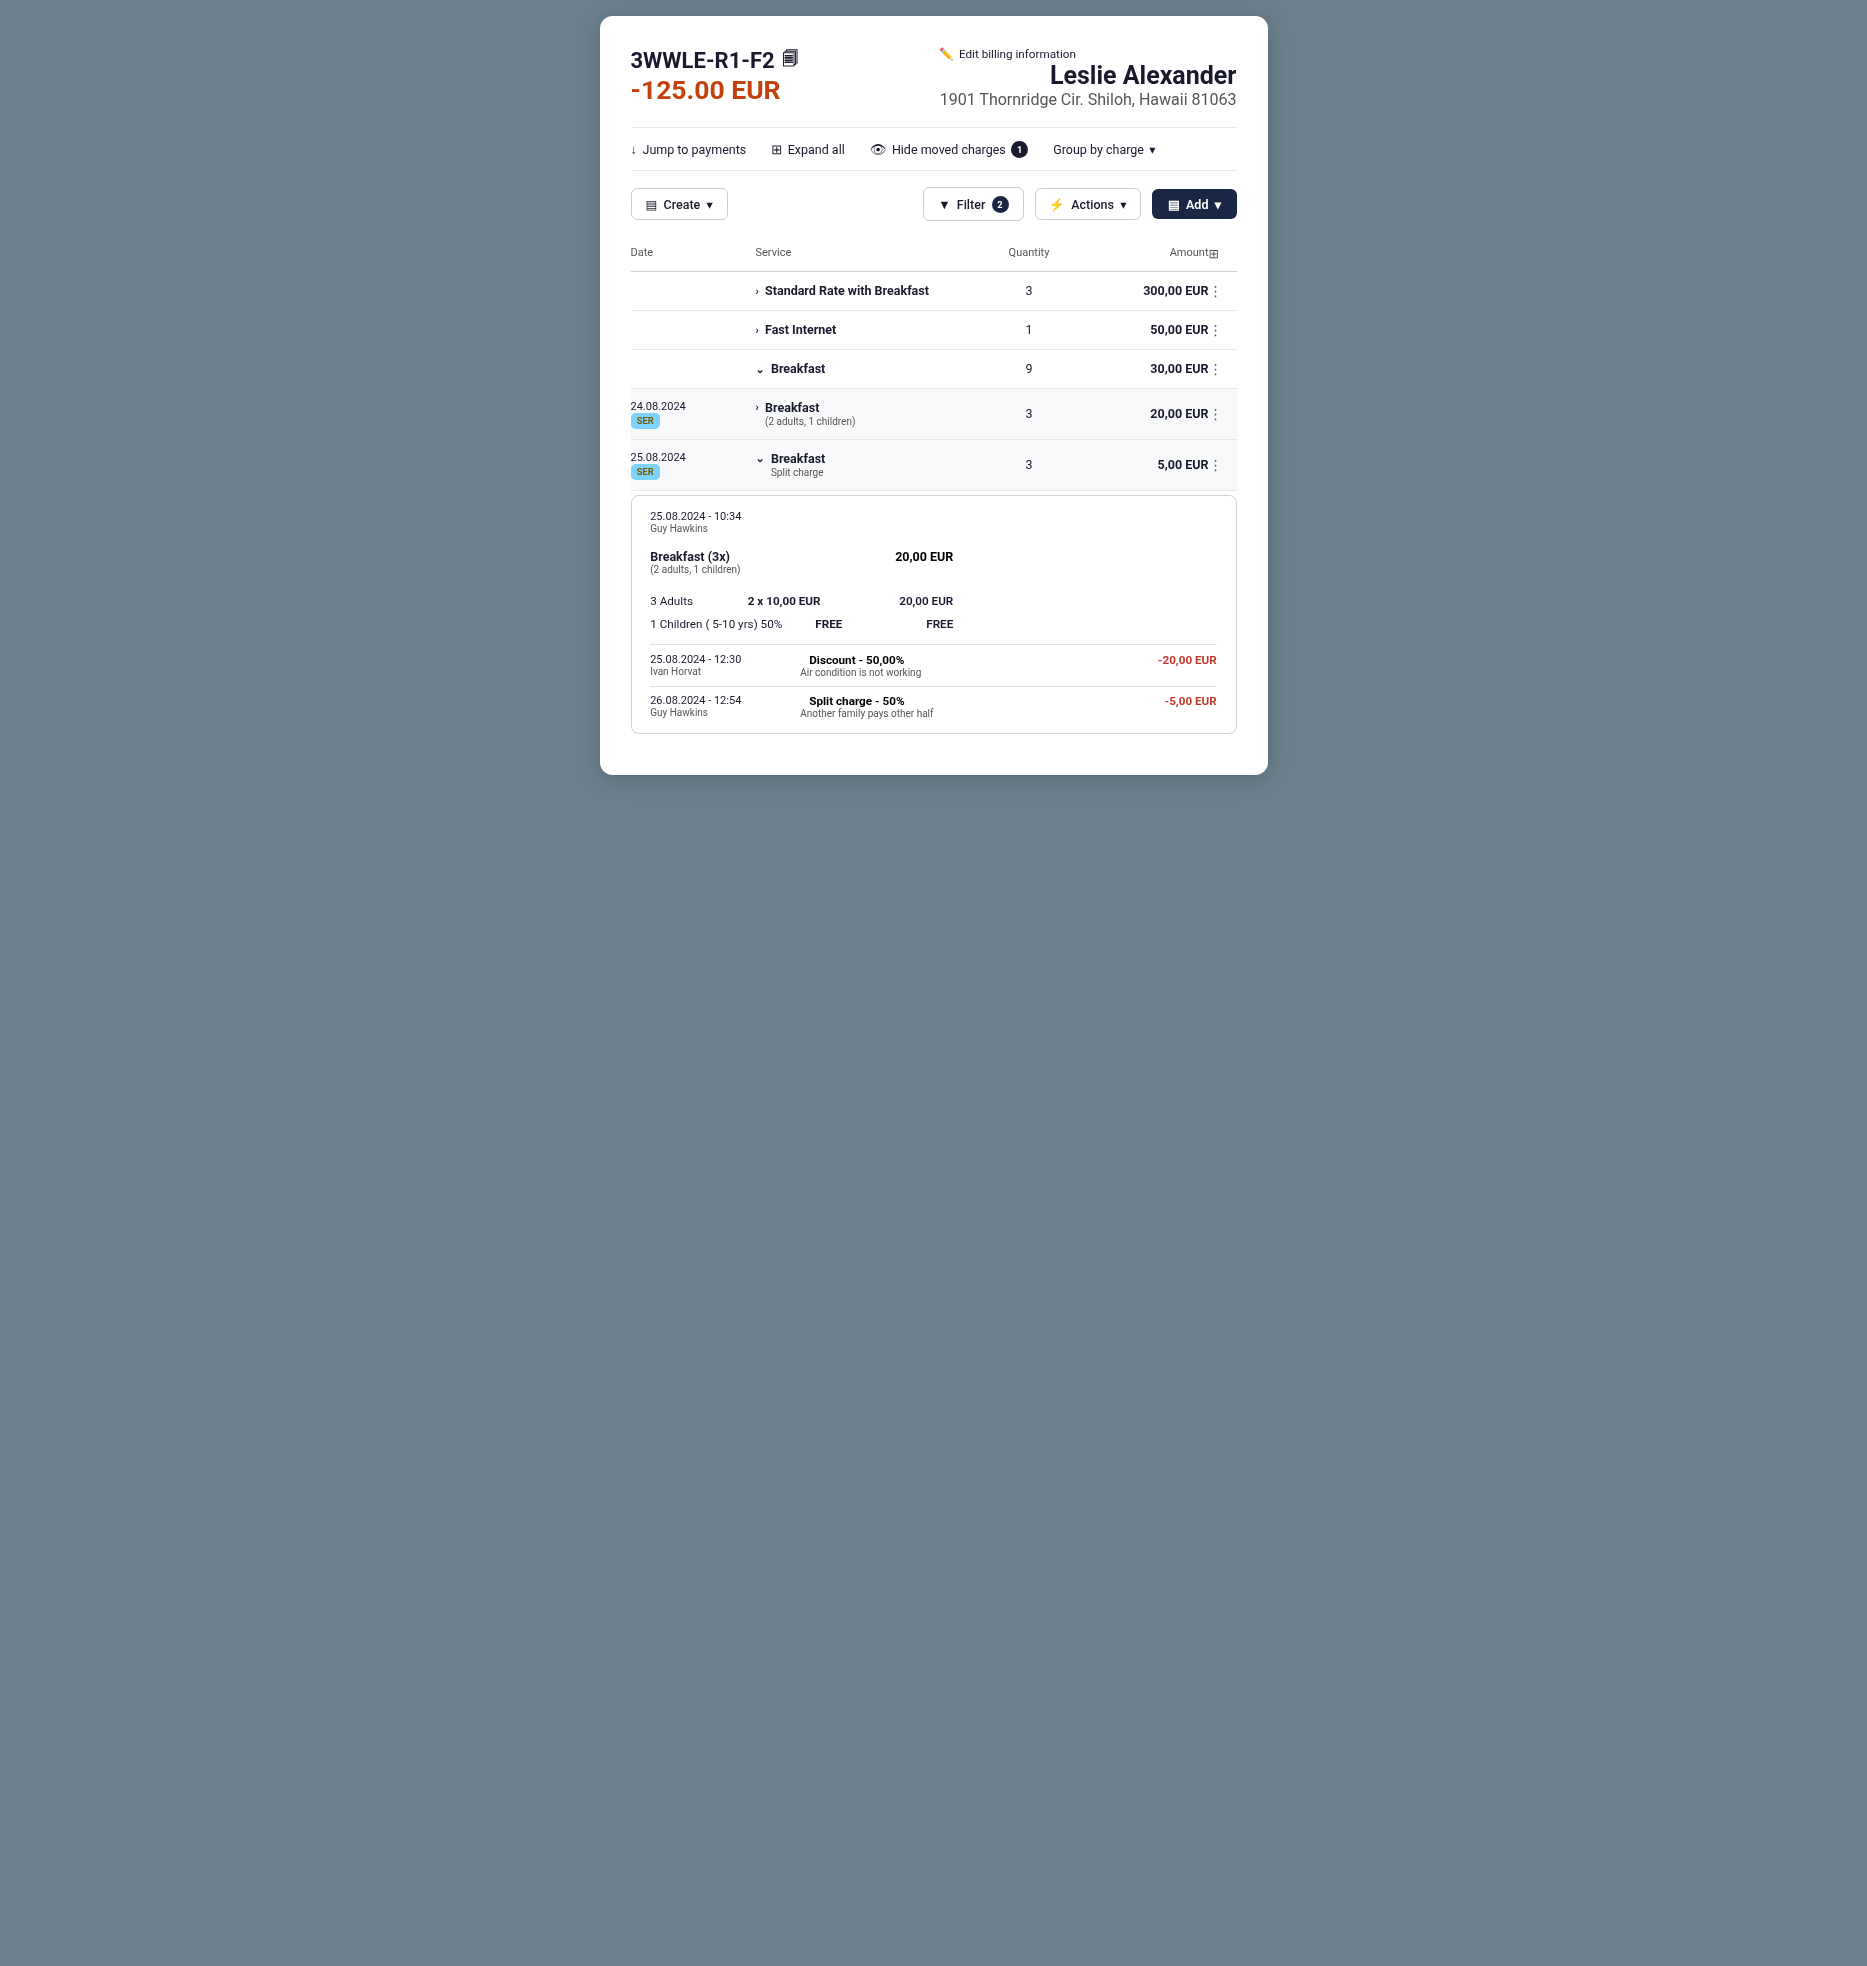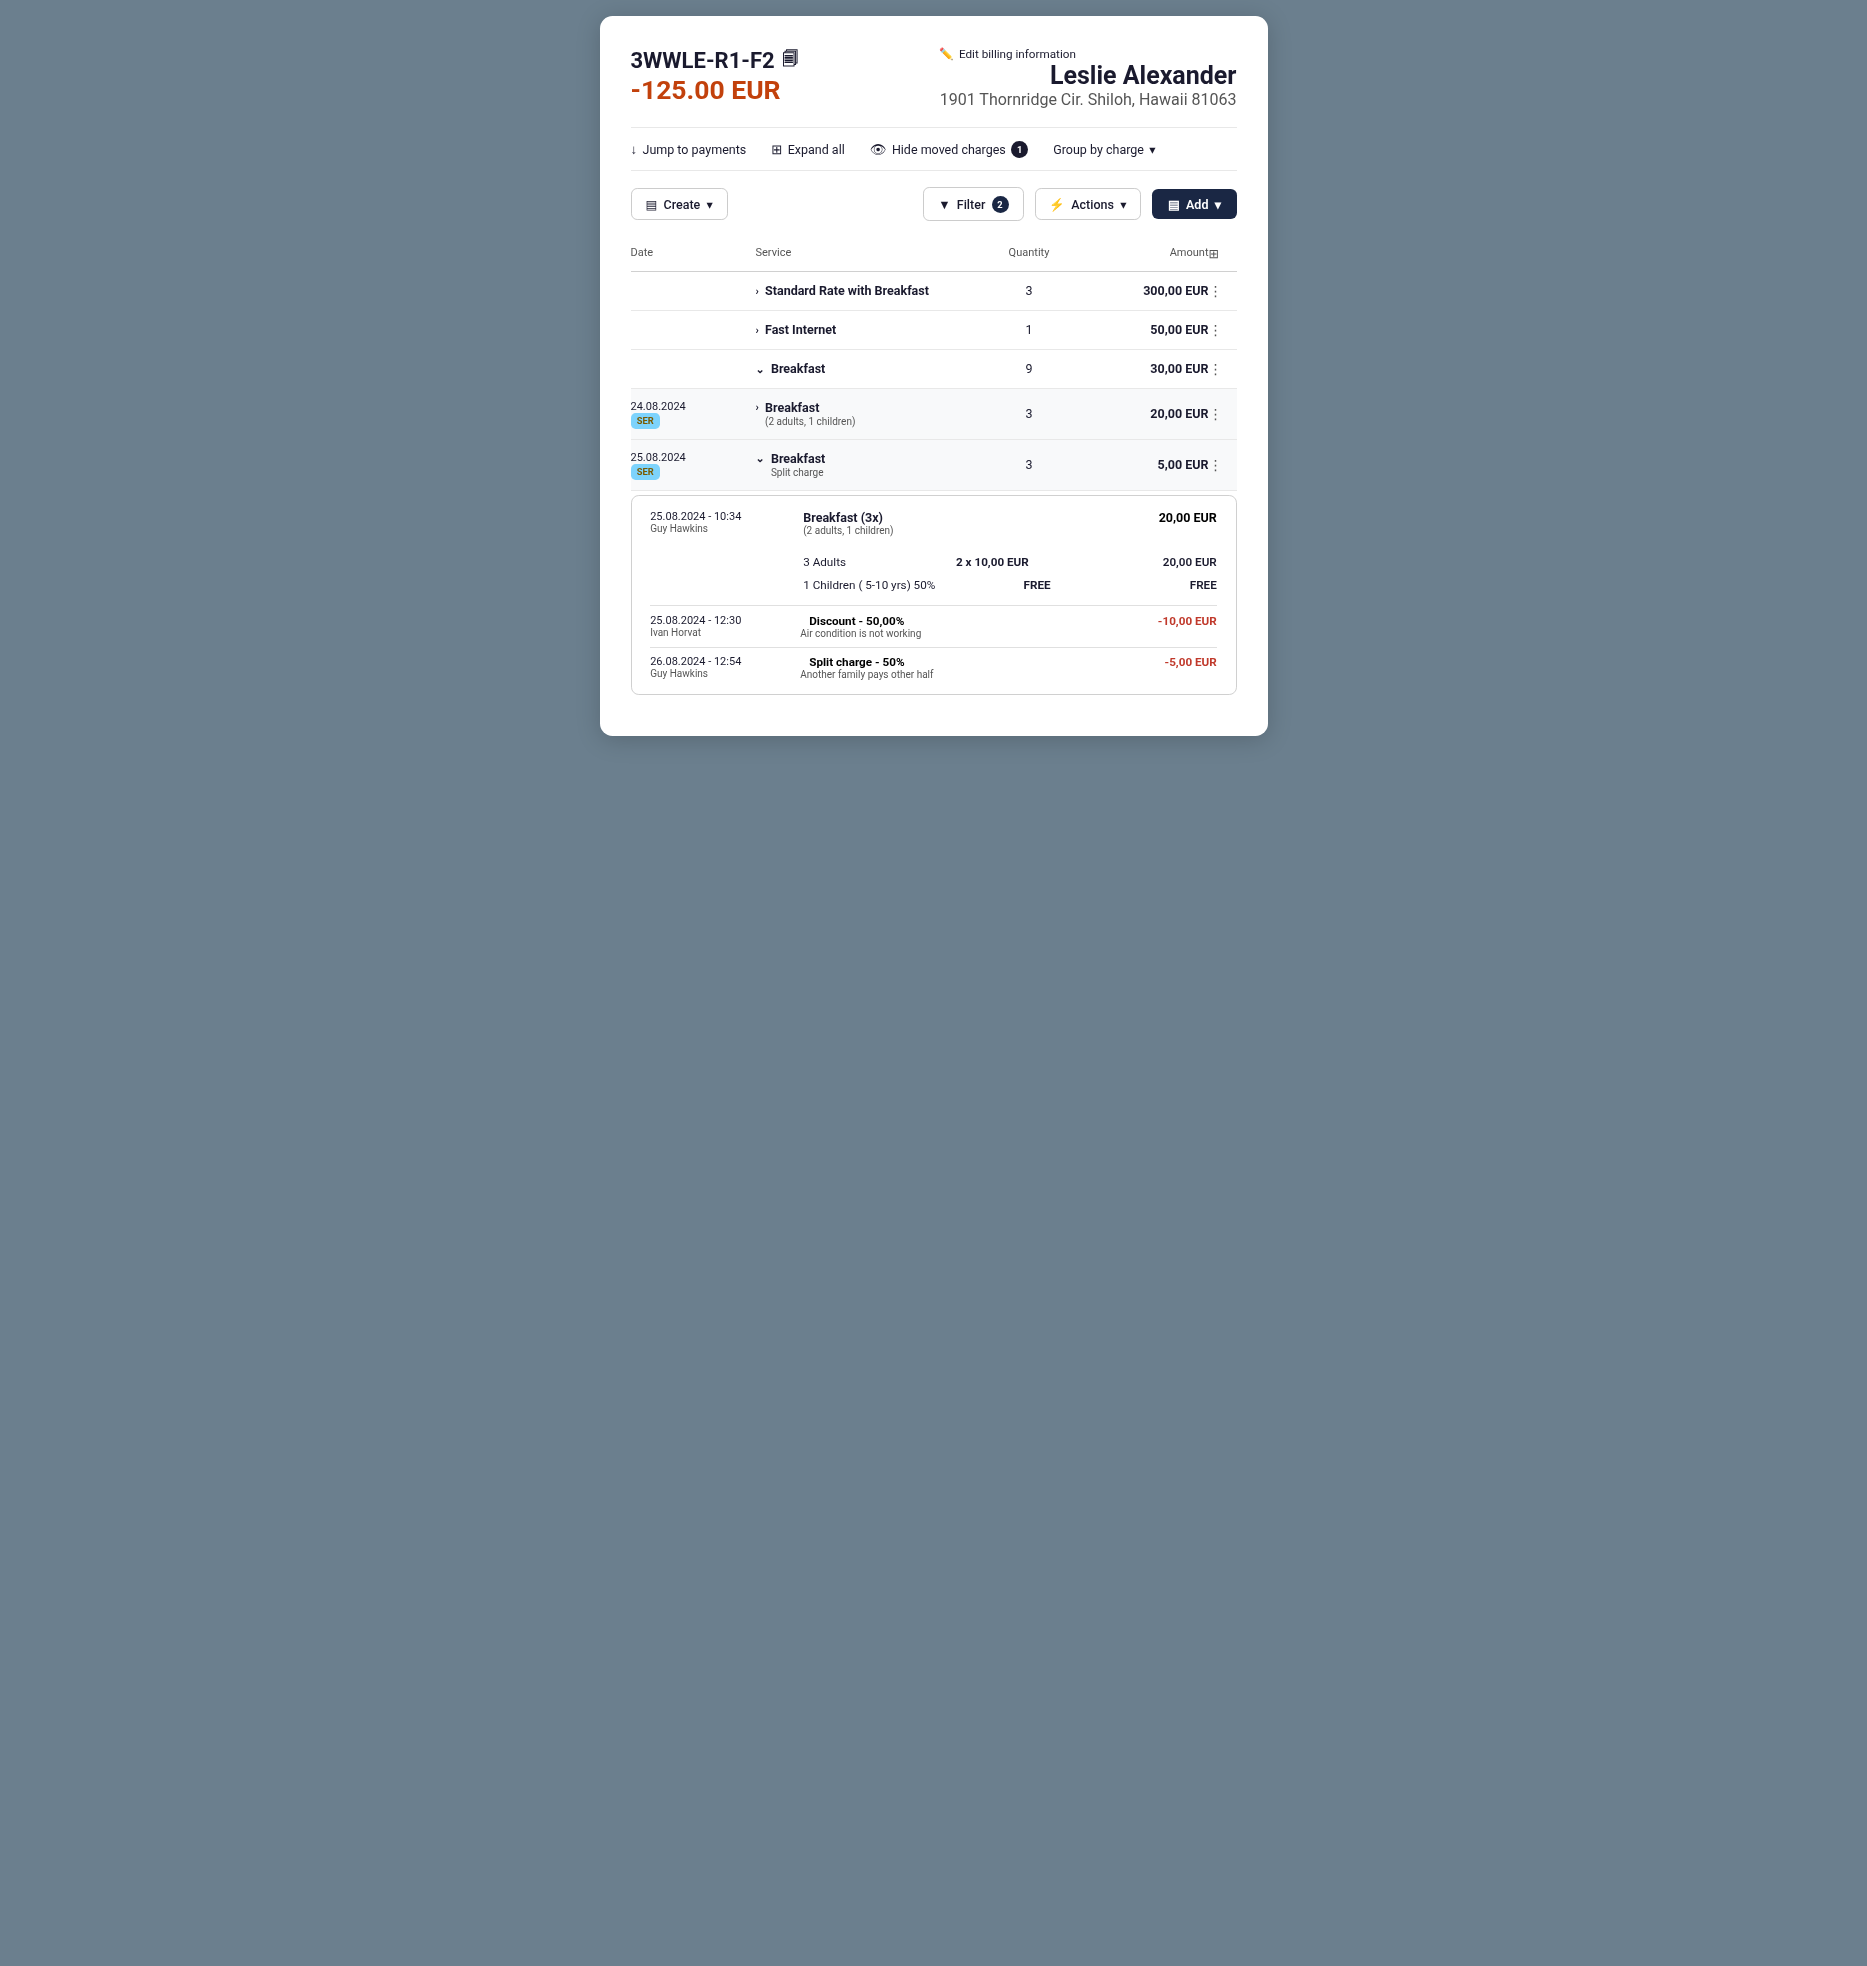--- a/index.html
+++ b/index.html
@@ -433,21 +433,21 @@
           <div class="sub-label">Split charge</div>
         </div>
       </div>
     </div>
     <div class="qty-cell">3</div>
     <div class="amt-cell">5,00 EUR</div>
     <div><button class="dots-btn">⋮</button></div>
   </div>
 
   <div class="detail-card">
-    <div style="display:flex; gap:28px; align-items:flex-start;">
+    <div style="display:flex; gap:15px; align-items:flex-start;flex-direction:column;">
 
       <div style="min-width:125px; font-size:11px; color:#1a1a2e;">
         <div>25.08.2024 - 10:34</div>
         <div class="date-user">Guy Hawkins</div>
       </div>
 
       <div style="flex:1;">
         <div class="detail-header">
           <div>
             <div class="detail-title">Breakfast  (3x)</div>
@@ -474,21 +474,21 @@
     <div style="display:flex; gap:25px; align-items:flex-start; margin-top:6.2px;">
       <div style="min-width:125px; font-size:11px; color:#1a1a2e;">
         <div>25.08.2024 - 12:30</div>
         <div class="date-user">Ivan Horvat</div>
       </div>
       <div style="flex:1; display:flex; justify-content:space-between; align-items:flex-start;">
         <div>
           <div class="discount-label">Discount - 50,00%</div>
           <div class="discount-sublabel">Air condition is not working</div>
         </div>
-        <div class="discount-amt">-10,00 EUR</div>
+        <div class="discount-amt">-20,00 EUR</div>
       </div>
     </div>
 
     <hr class="detail-divider">
 
     <div style="display:flex; gap:25px; align-items:flex-start; margin-top:6.2px;">
       <div style="min-width:125px; font-size:11px; color:#1a1a2e;">
         <div>26.08.2024 - 12:54</div>
         <div class="date-user">Guy Hawkins</div>
       </div>

